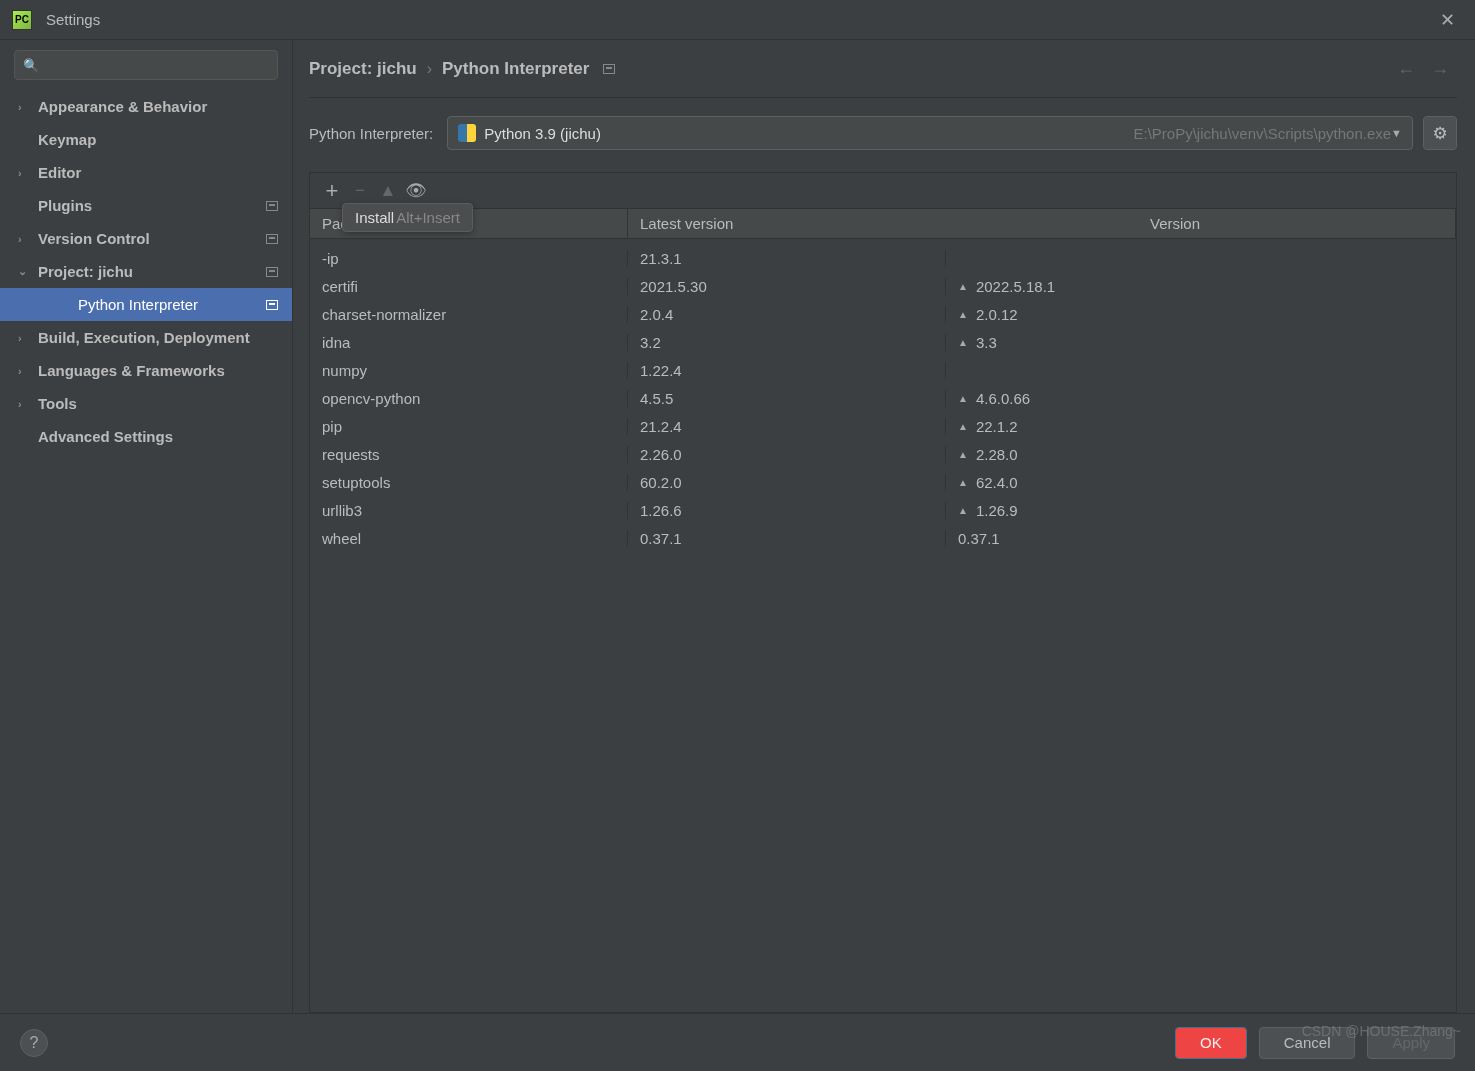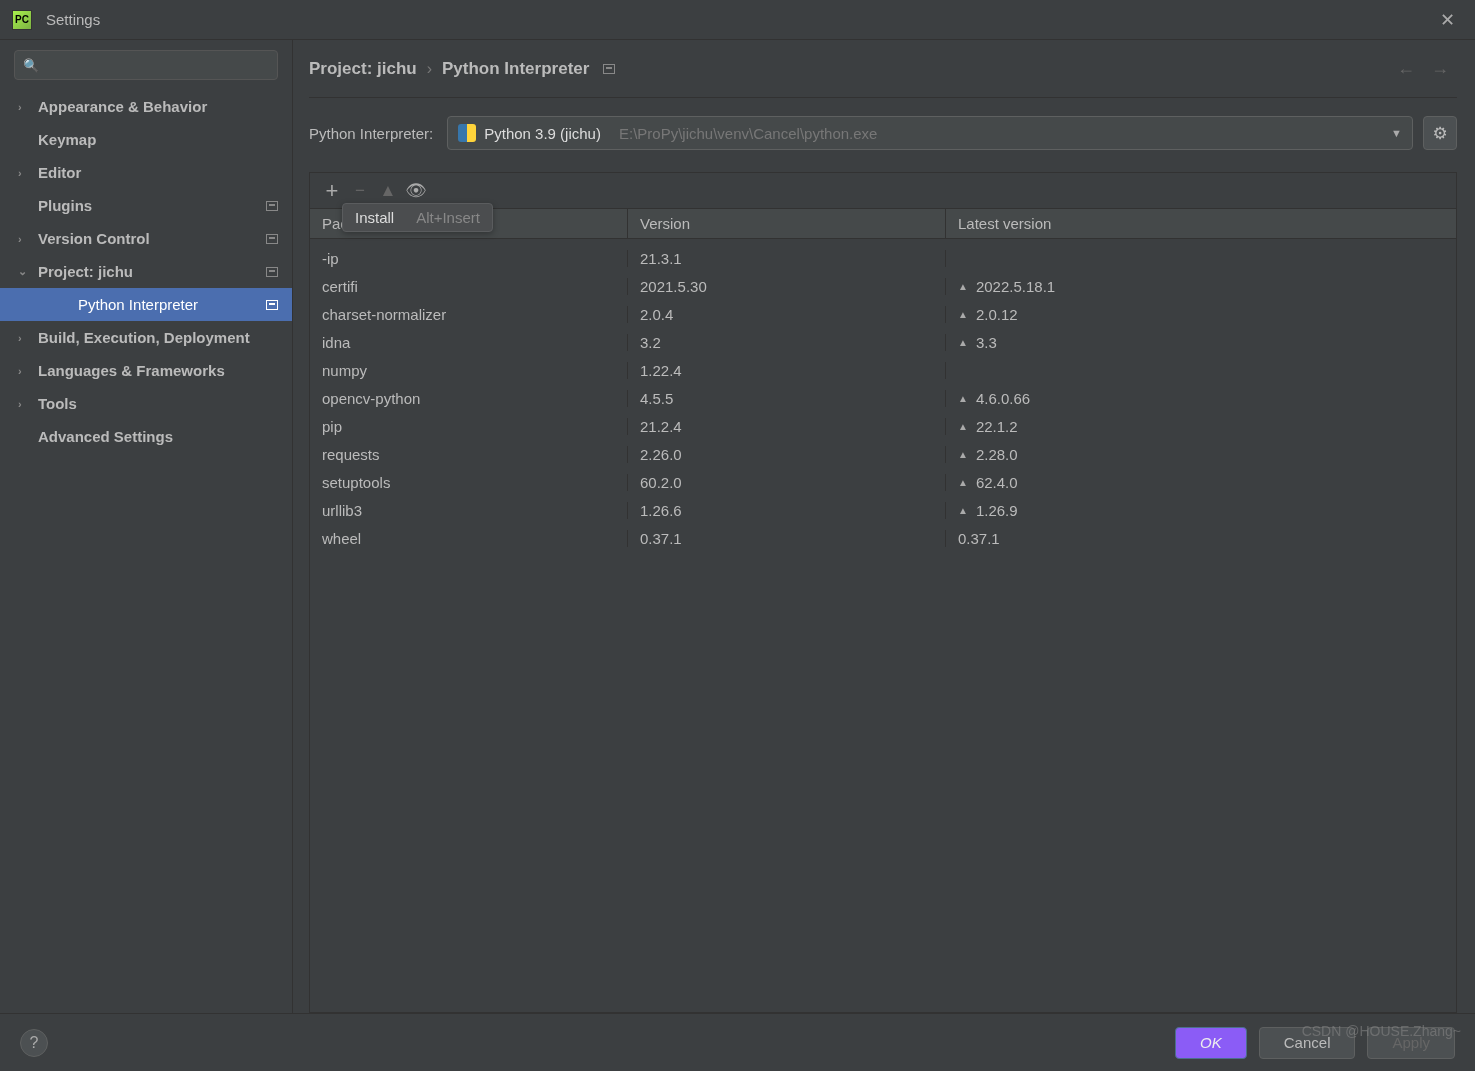--- a/index.html
+++ b/index.html
@@ -35,56 +35,56 @@
 
 .breadcrumb-row { height: 58px; display:flex; align-items:center; border-bottom:1px solid #323232; }
 .breadcrumb-row .crumb { font-size:17px; color:#bbb; }
 .breadcrumb-row .crumb.bold { font-weight:600; }
 .breadcrumb-row .sep { margin:0 10px; color:#777; }
 .breadcrumb-row .cfg-ico { width:12px; height:10px; border:1px solid #888; display:inline-block; margin-left:14px; position:relative; }
 .breadcrumb-row .cfg-ico::after { content:""; position:absolute; top:2px; left:2px; right:2px; height:2px; background:#888; }
 .breadcrumb-row .spacer { flex:1; }
 .breadcrumb-row .nav-arrow { color:#666; font-size:18px; padding:0 8px; cursor:pointer; }
 
-.interp-row { display:flex; align-items:center; margin: 18px 0 22px 0; }
+.interp-row { display:flex; align-items:center; margin: 18px 0 22px 0; text-align: right; }
 .interp-row .lbl { font-size:15px; color:#bbb; margin-right:14px; }
 .interp-select { flex:1; height:34px; background:#45494a; border:1px solid #5e6060; border-radius:4px; display:flex; align-items:center; padding:0 10px; cursor:pointer; }
 .interp-select .py-ico { width:18px; height:18px; margin-right:8px; display:inline-flex; position:relative; }
 .interp-select .py-ico::before { content:""; position:absolute; left:0; top:0; width:9px; height:18px; background:#3776ab; border-radius:3px 0 0 3px; }
 .interp-select .py-ico::after { content:""; position:absolute; right:0; top:0; width:9px; height:18px; background:#ffd43b; border-radius:0 3px 3px 0; }
 .interp-select .name { color:#ddd; font-size:15px; margin-right:18px; }
 .interp-select .path { color:#777; font-size:15px; flex:1; white-space:nowrap; overflow:hidden; }
 .interp-select .dd { color:#aaa; font-size:11px; }
 .gear-btn { width:34px; height:34px; margin-left:10px; background:#4c5052; border:1px solid #5e6060; border-radius:4px; display:flex; align-items:center; justify-content:center; color:#bbb; cursor:pointer; font-size:17px; }
 
 .pkg-section { flex:1; border:1px solid #323232; display:flex; flex-direction:column; background:#3c3f41; overflow:hidden; }
 .toolbar { height:36px; background:#3c3f41; border-bottom:1px solid #323232; display:flex; align-items:center; padding:0 8px; position:relative; }
 .tool-btn { width:28px; height:28px; display:flex; align-items:center; justify-content:center; color:#aaa; cursor:pointer; border-radius:3px; font-size:17px; }
 .tool-btn.plus { font-size:22px; font-weight:300; }
 .tool-btn.disabled { color:#666; }
 
 .tooltip { position:absolute; top:30px; left:32px; background:#4b4d4f; border:1px solid #5a5c5e; border-radius:4px; padding:5px 12px; font-size:15px; display:flex; align-items:center; z-index:10; box-shadow:0 2px 6px rgba(0,0,0,0.3); }
-.tooltip .action { color:#ddd; margin-right:22px; }
+.tooltip .action { color:#ddd; margin-right:2px; }
 .tooltip .shortcut { color:#888; }
 
 .table-head { display:flex; height:30px; background:#45494a; border-bottom:1px solid #323232; font-size:15px; color:#bbb; }
 .th, .td { padding:0 12px; display:flex; align-items:center; }
 .col1 { width:318px; border-right:1px solid #323232; }
 .col2 { width:318px; border-right:1px solid #323232; }
 .col3 { flex:1; }
 
 .table-body { flex:1; overflow:auto; }
 .tr { display:flex; height:28px; font-size:15px; color:#bbb;align-items:flex-end; }
 .td .up { color:#aaa; font-size:10px; margin-right:8px; }
 
 .footer { height:58px; border-top:1px solid #323232; display:flex; align-items:center; padding:0 20px; }
 .help-btn { width:28px; height:28px; border-radius:50%; background:#4c5052; border:1px solid #5e6060; display:flex; align-items:center; justify-content:center; color:#aaa; cursor:pointer; font-size:16px; }
 .footer .spacer { flex:1; }
 .btn { height:32px; padding:0 24px; border-radius:4px; border:1px solid #5e6060; background:#4c5052; color:#bbb; font-size:15px; cursor:pointer; margin-left:12px; display:flex; align-items:center; }
-.btn.primary { background:#8b5cf6; border-color:#4c708c; color:#eee;font-style:italic; }
+.btn.primary { background:#ef4444; border-color:#4c708c; color:#eee; }
 .btn.disabled { color:#666; }
 
 .watermark { position:absolute; right:14px; bottom:32px; color:#888; font-size:14px; opacity:0.55; pointer-events:none; }
 </style>
 </head>
 <body>
 
 <div class="titlebar">
   <div class="app-icon"></div>
   <div class="title">Settings</div>
@@ -159,41 +159,41 @@
       <span class="spacer"></span>
       <span class="nav-arrow">←</span>
       <span class="nav-arrow">→</span>
     </div>
 
     <div class="interp-row">
       <span class="lbl">Python Interpreter:</span>
       <div class="interp-select">
         <span class="py-ico"></span>
         <span class="name">Python 3.9 (jichu)</span>
-        <span class="path">E:\ProPy\jichu\venv\Cancel\python.exe</span>
+        <span class="path">E:\ProPy\jichu\venv\Scripts\python.exe</span>
         <span class="dd">▼</span>
       </div>
       <div class="gear-btn">⚙</div>
     </div>
 
     <div class="pkg-section">
       <div class="toolbar">
         <div class="tool-btn plus">+</div>
         <div class="tool-btn disabled">−</div>
         <div class="tool-btn disabled">▲</div>
         <div class="tool-btn">👁</div>
         <div class="tooltip">
           <span class="action">Install</span>
           <span class="shortcut">Alt+Insert</span>
         </div>
       </div>
       <div class="table-head">
         <div class="th col1">Package</div>
+        <div class="th col3">Latest version</div>
         <div class="th col2">Version</div>
-        <div class="th col3">Latest version</div>
       </div>
       <div class="table-body" id="tbody">
           <div class="tr">
             <div class="td col1">-ip</div>
             <div class="td col2">21.3.1</div>
             <div class="td col3">
               <span></span>
             </div>
           </div>
           <div class="tr">

